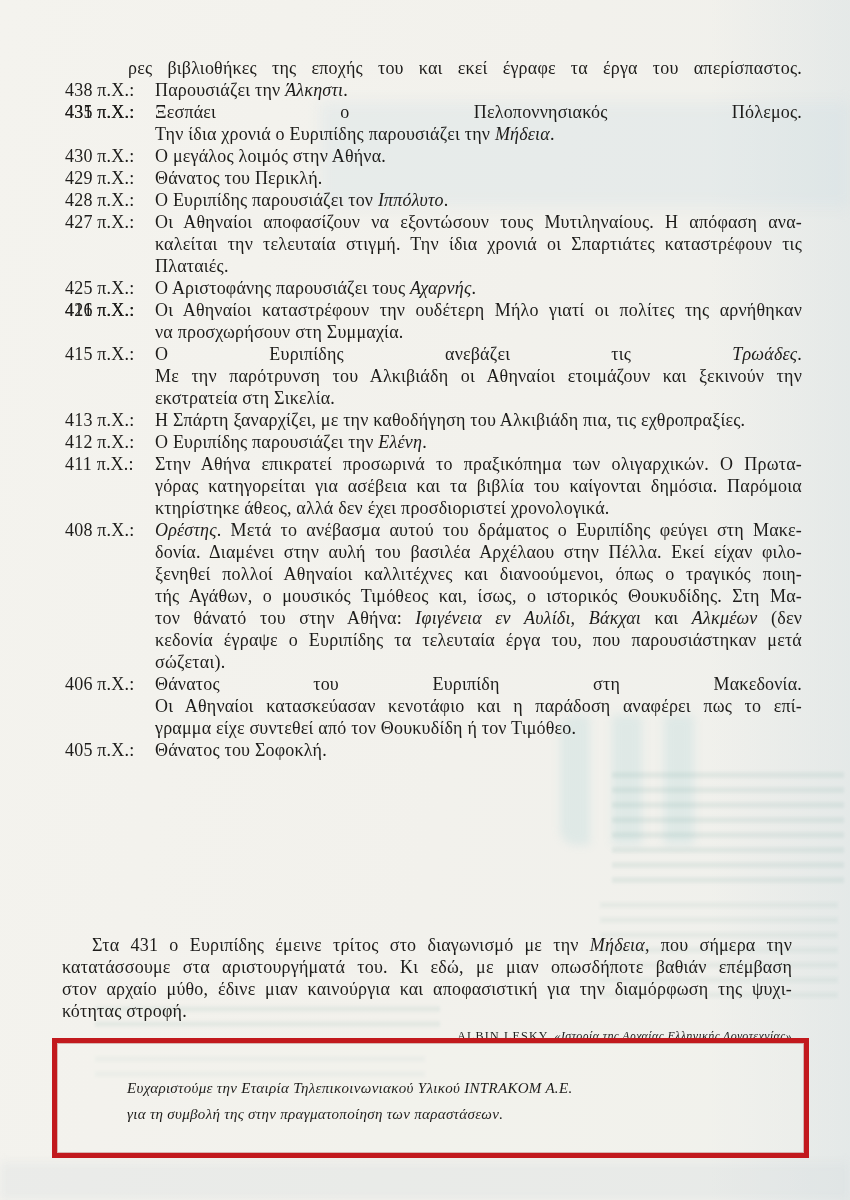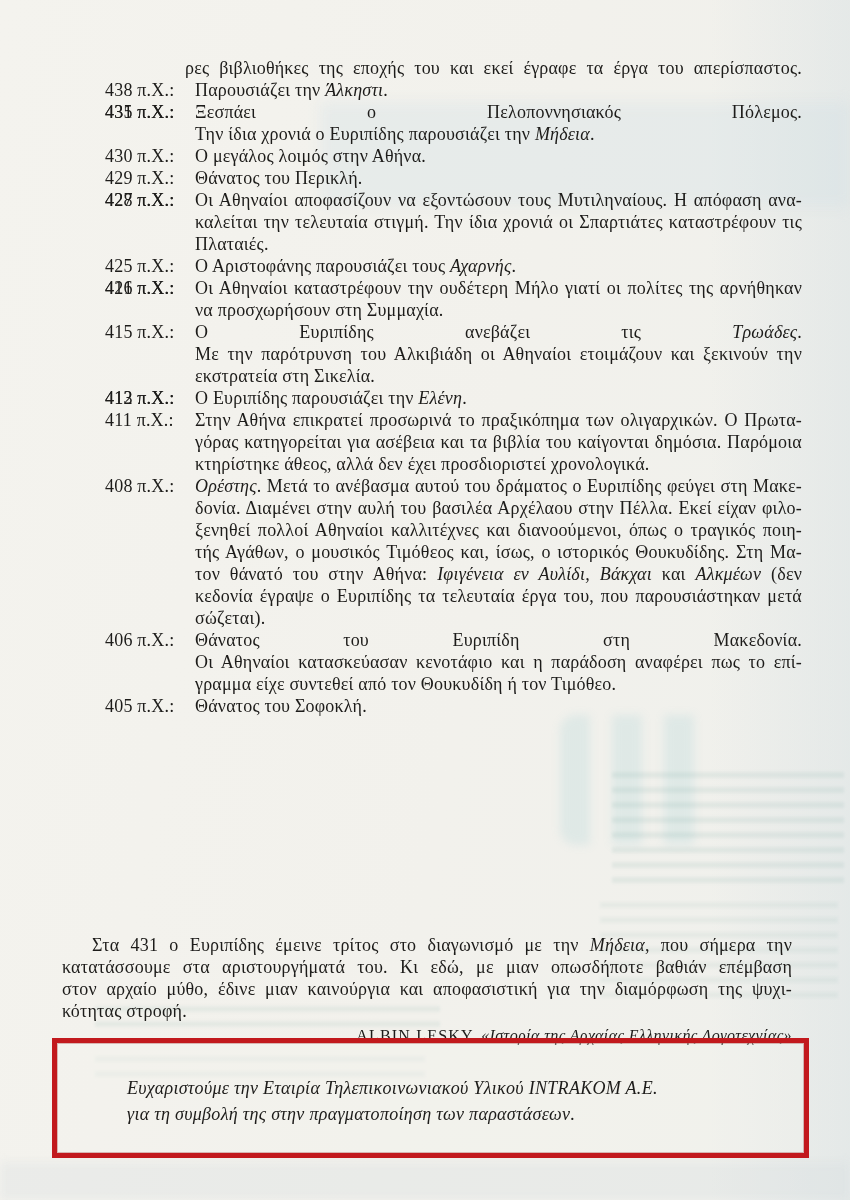--- a/index.html
+++ b/index.html
@@ -28,45 +28,45 @@
                  filter:blur(1.6px); }
   .ghost-a { left:612px; top:772px; width:232px; height:112px; opacity:0.30; }
   .ghost-b { left:600px; top:902px; width:238px; height:104px; opacity:0.20; }
   .ghost-c { left:95px;  top:1006px; width:345px; height:30px; opacity:0.26; }
   .ghost-d { left:95px;  top:1056px; width:330px; height:22px; opacity:0.20; }
   
   .content {
     position:absolute; left:65px; top:57px; width:737px;
     font-size:18px; line-height:22px; letter-spacing:0.2px;
   }
-  .intro { margin-left:120px; }
-  .entry { position:relative; padding-left:90px;margin-left:40px; }
+  .intro { margin-left:63px; }
+  .entry { position:relative; padding-left:90px; }
   .date  { position:absolute; left:0; top:0; white-space:nowrap; }
   .line  {}
   .fill  { text-align:justify; text-align-last:justify; }
   .it    { font-style:italic; }
   
   .quote {
     position:absolute; left:62px; top:934px; width:730px;
     font-size:18px; line-height:22px; letter-spacing:0.2px;
   }
   .quote .line:first-child { text-indent:30px; }
-  .attribution { margin-top:3px; text-align:right; font-size:16px; }
+  .attribution { margin-top:3px; text-align:right; font-size:12px; }
   .attribution .author { letter-spacing:1.2px; }
   .attribution .work { font-style:italic; letter-spacing:0.4px; }
   
   .sponsor {
     position:absolute; left:52px; top:1038px; width:757px; height:120px;
     border:5px solid #c2191d; box-sizing:border-box;
     box-shadow: inset 0 0 0 1px rgba(146,26,22,0.28);
     background:rgba(244,243,238,0.35);
   }
   .sponsor-inner {
     padding:32px 18px 0 70px;
-    font-style:italic; font-size:18px; line-height:26px; letter-spacing:0.3px;
+    font-style:italic; font-size:15px; line-height:26px; letter-spacing:0.3px;
   }
 </style>
 </head>
 <body>
 
 <div class="page">
 
   <div class="tint tint-right"></div>
   <div class="tint tint-band"></div>
   <div class="tint tint-bottom"></div>
@@ -94,20 +94,21 @@
         <div class="entry">
           <span class="date">430 π.Χ.:</span>
           <div class="line"><span>Ο μεγάλος λοιμός στην Αθήνα.</span></div>
         </div>
         <div class="entry">
           <span class="date">429 π.Χ.:</span>
           <div class="line"><span>Θάνατος του Περικλή.</span></div>
         </div>
         <div class="entry">
           <span class="date">428 π.Χ.:</span>
+          <div class="line"><span>Ο Ευριπίδης παρουσιάζει τον </span><span class="it">Ιππόλυτο</span><span>.</span></div>
         </div>
         <div class="entry">
           <span class="date">427 π.Χ.:</span>
           <div class="line fill"><span>Οι Αθηναίοι αποφασίζουν να εξοντώσουν τους Μυτιληναίους. Η απόφαση ανα-</span></div>
           <div class="line fill"><span>καλείται την τελευταία στιγμή. Την ίδια χρονιά οι Σπαρτιάτες καταστρέφουν τις</span></div>
           <div class="line"><span>Πλαταιές.</span></div>
         </div>
         <div class="entry">
           <span class="date">425 π.Χ.:</span>
           <div class="line"><span>Ο Αριστοφάνης παρουσιάζει τους </span><span class="it">Αχαρνής</span><span>.</span></div>
@@ -121,20 +122,21 @@
           <div class="line"><span>να προσχωρήσουν στη Συμμαχία.</span></div>
         </div>
         <div class="entry">
           <span class="date">415 π.Χ.:</span>
           <div class="line fill"><span>Ο Ευριπίδης ανεβάζει τις </span><span class="it">Τρωάδες</span><span>.</span></div>
           <div class="line fill"><span>Με την παρότρυνση του Αλκιβιάδη οι Αθηναίοι ετοιμάζουν και ξεκινούν την</span></div>
           <div class="line"><span>εκστρατεία στη Σικελία.</span></div>
         </div>
         <div class="entry">
           <span class="date">413 π.Χ.:</span>
+          <div class="line"><span>Η Σπάρτη ξαναρχίζει, με την καθοδήγηση του Αλκιβιάδη πια, τις εχθροπραξίες.</span></div>
         </div>
         <div class="entry">
           <span class="date">412 π.Χ.:</span>
           <div class="line"><span>Ο Ευριπίδης παρουσιάζει την </span><span class="it">Ελένη</span><span>.</span></div>
         </div>
         <div class="entry">
           <span class="date">411 π.Χ.:</span>
           <div class="line fill"><span>Στην Αθήνα επικρατεί προσωρινά το πραξικόπημα των ολιγαρχικών. Ο Πρωτα-</span></div>
           <div class="line fill"><span>γόρας κατηγορείται για ασέβεια και τα βιβλία του καίγονται δημόσια. Παρόμοια</span></div>
           <div class="line"><span>κτηρίστηκε άθεος, αλλά δεν έχει προσδιοριστεί χρονολογικά.</span></div>

